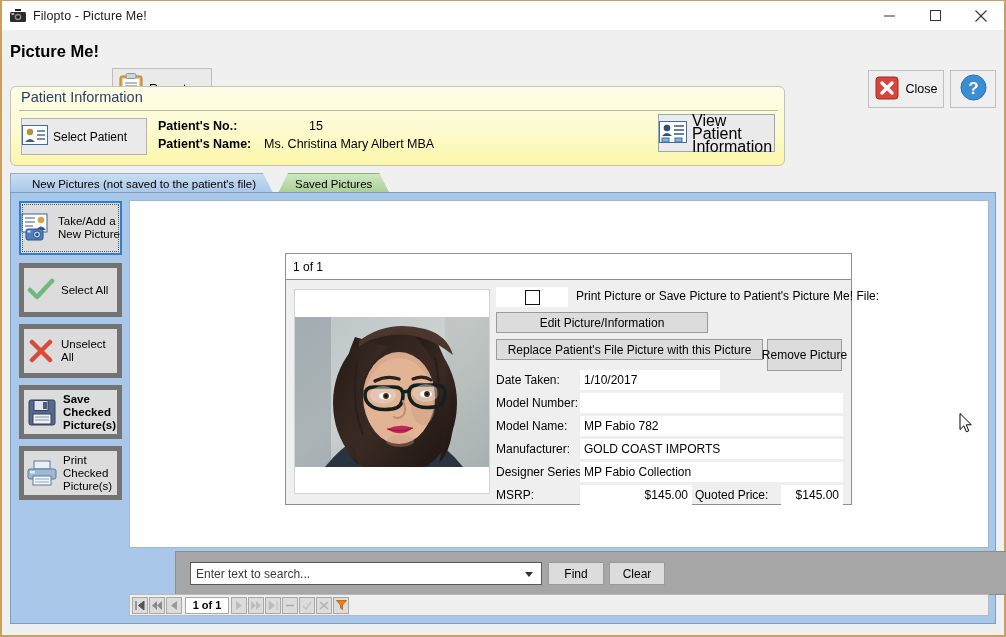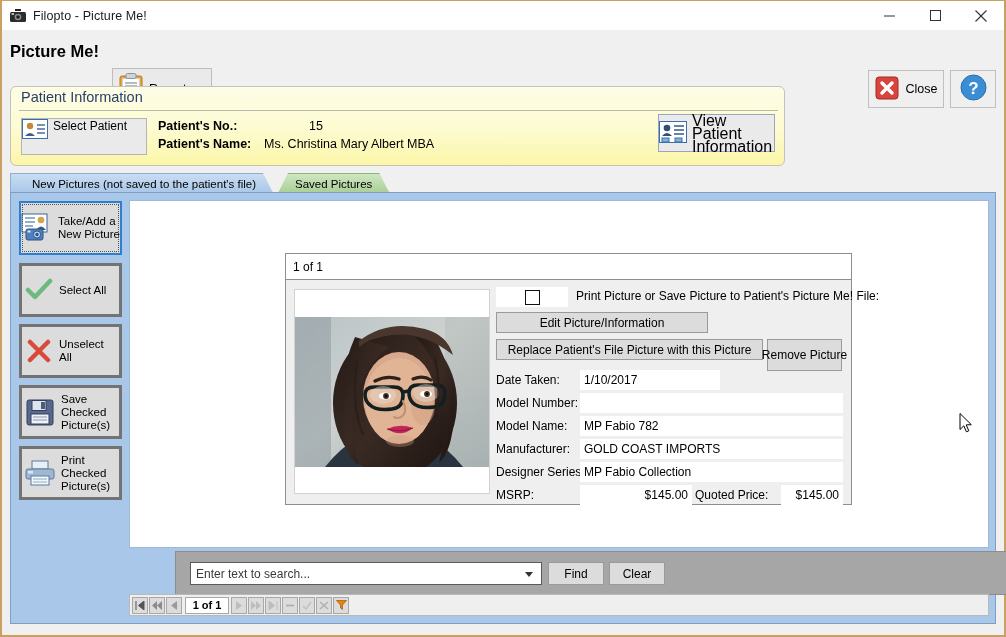--- a/index.html
+++ b/index.html
@@ -72,21 +72,21 @@
     position:absolute; left:10px; top:2px;
     font-size:14.5px; color:#2a3f66;
     font-family:"Liberation Sans", sans-serif;
   }
   #patientgroup .grule {
     position:absolute; left:8px; top:23px; width:759px; height:1px; background:#b9b9ab;
   }
   #select-patient {
     position:absolute; left:10px; top:31px; width:126px; height:37px;
     background:#eaeaea; border:1px solid #b4b4b4;
-    display:flex; cursor:pointer;
+    display:flex; align-items:center; cursor:pointer;
   }
   #select-patient .lbl { font-size:12px; margin-left:5px; }
   .pfield { position:absolute; font-size:12.5px; font-weight:bold; }
   .pval   { position:absolute; font-size:12.5px; font-weight:normal; }
   #view-patient {
     position:absolute; left:647px; top:27px; width:117px; height:38px;
     background:#eaeaea; border:1px solid #9aa6bd;
     display:flex; align-items:center; cursor:pointer;
   }
   #view-patient .lbl { font-size:16px; line-height:13px; margin-left:5px; }
@@ -117,34 +117,34 @@
 
   
   #bodypanel {
     position:absolute; left:8px; top:191px; width:986px; height:432px;
     background:#a9c7e8; border:1px solid #7c9fc6;
   }
 
   
   .sbtn {
     position:absolute; left:8px; width:103px;
-    background:#dcdcdc; border:3px solid #737373;
+    background:#dcdcdc; border:5px solid #737373;
     display:flex; align-items:center; cursor:pointer;
     font-size:11.5px; line-height:13px;
   }
   .sbtn .ico { flex:0 0 auto; display:flex; align-items:center; justify-content:center; }
   .sbtn .lbl { margin-left:3px; }
   #sb-take {
     top:8px; height:54px;
     border:2px solid #2f7fd0; background:#dcdcdc;
     outline:1px dotted #555; outline-offset:-4px;
   }
   #sb-selectall  { top:70px; height:54px; }
   #sb-unselect   { top:131px; height:54px; }
-  #sb-save       { top:192px; height:54px; }
+  #sb-save       { top:192px; height:54px;font-weight:bold; }
   #sb-print      { top:253px; height:54px; }
 
   
   #whitearea {
     position:absolute; left:118px; top:7px; width:860px; height:348px;
     background:#ffffff; border:1px solid #9fb8d4;
   }
 
   
   #card {

